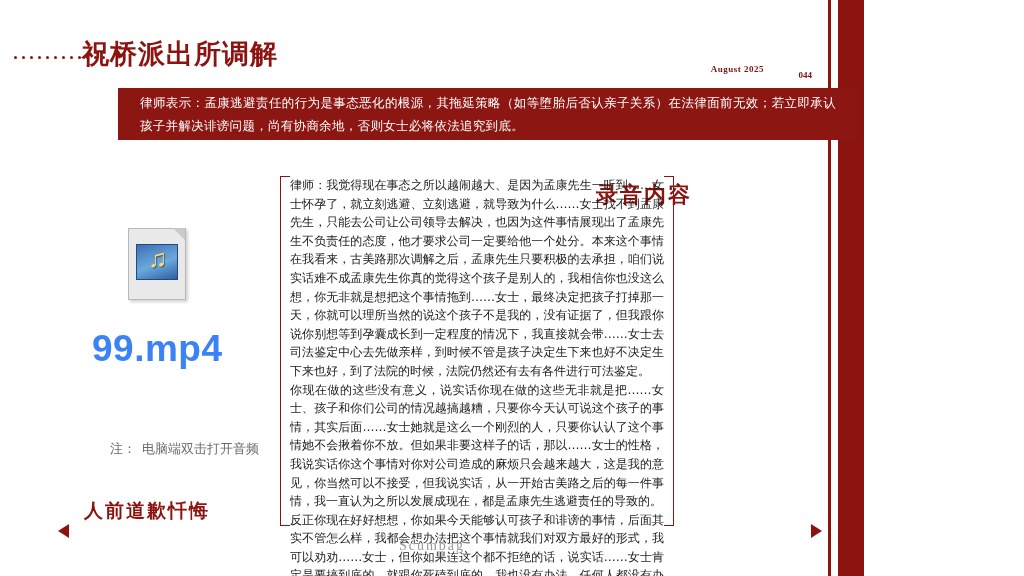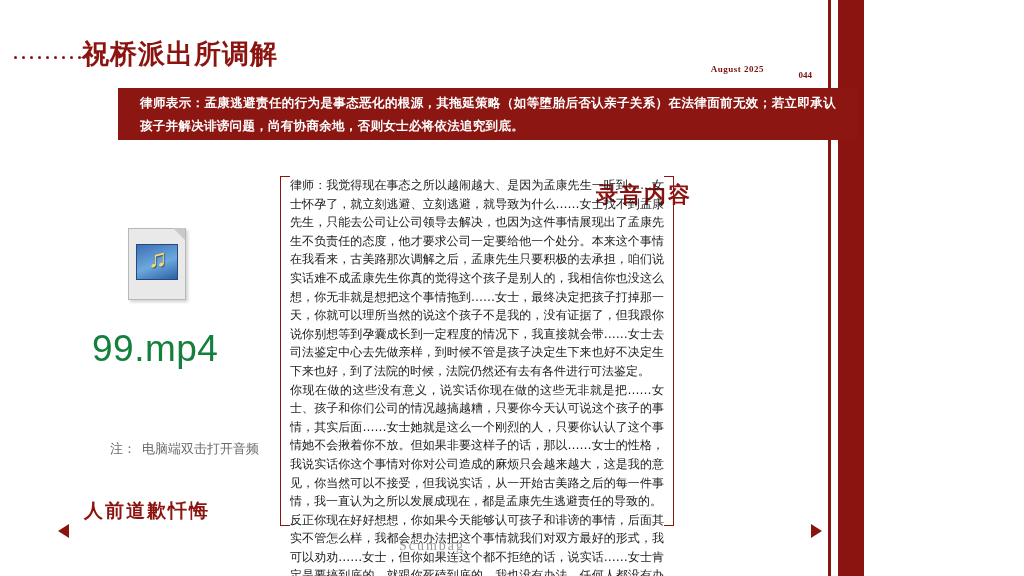--- a/index.html
+++ b/index.html
@@ -102,21 +102,21 @@
     display: flex;
     align-items: center;
     justify-content: center;
     padding: 0 22px;
     box-sizing: border-box;
   }
   .banner-text {
     font-family: "DejaVu Sans", sans-serif;
     color: #ffffff;
     font-size: 12.5px;
-    font-weight: bold;
+    font-weight: normal;
     line-height: 1.85;
     text-align: justify;
     letter-spacing: 0.3px;
   }
   
   .rec-title {
     position: absolute;
     left: 596px;
     top: 148px;
     font-family: "DejaVu Sans", sans-serif;
@@ -202,22 +202,23 @@
     font-size: 25px;
     line-height: 25px;
     text-shadow: 1px 1px 1px rgba(0,0,0,0.45);
   }
   .filename {
     position: absolute;
     left: 92px;
     top: 328px;
     font-family: "Liberation Sans", sans-serif;
     font-size: 37px;
-    color: #15803d;
+    color: #3b82f6;
     letter-spacing: 0.5px;
+    font-weight: bold;
   }
   .note-line {
     position: absolute;
     left: 110px;
     top: 440px;
     font-family: "DejaVu Sans", sans-serif;
     font-size: 13px;
     color: #6b6b6b;
   }
   .note-line .tag {

